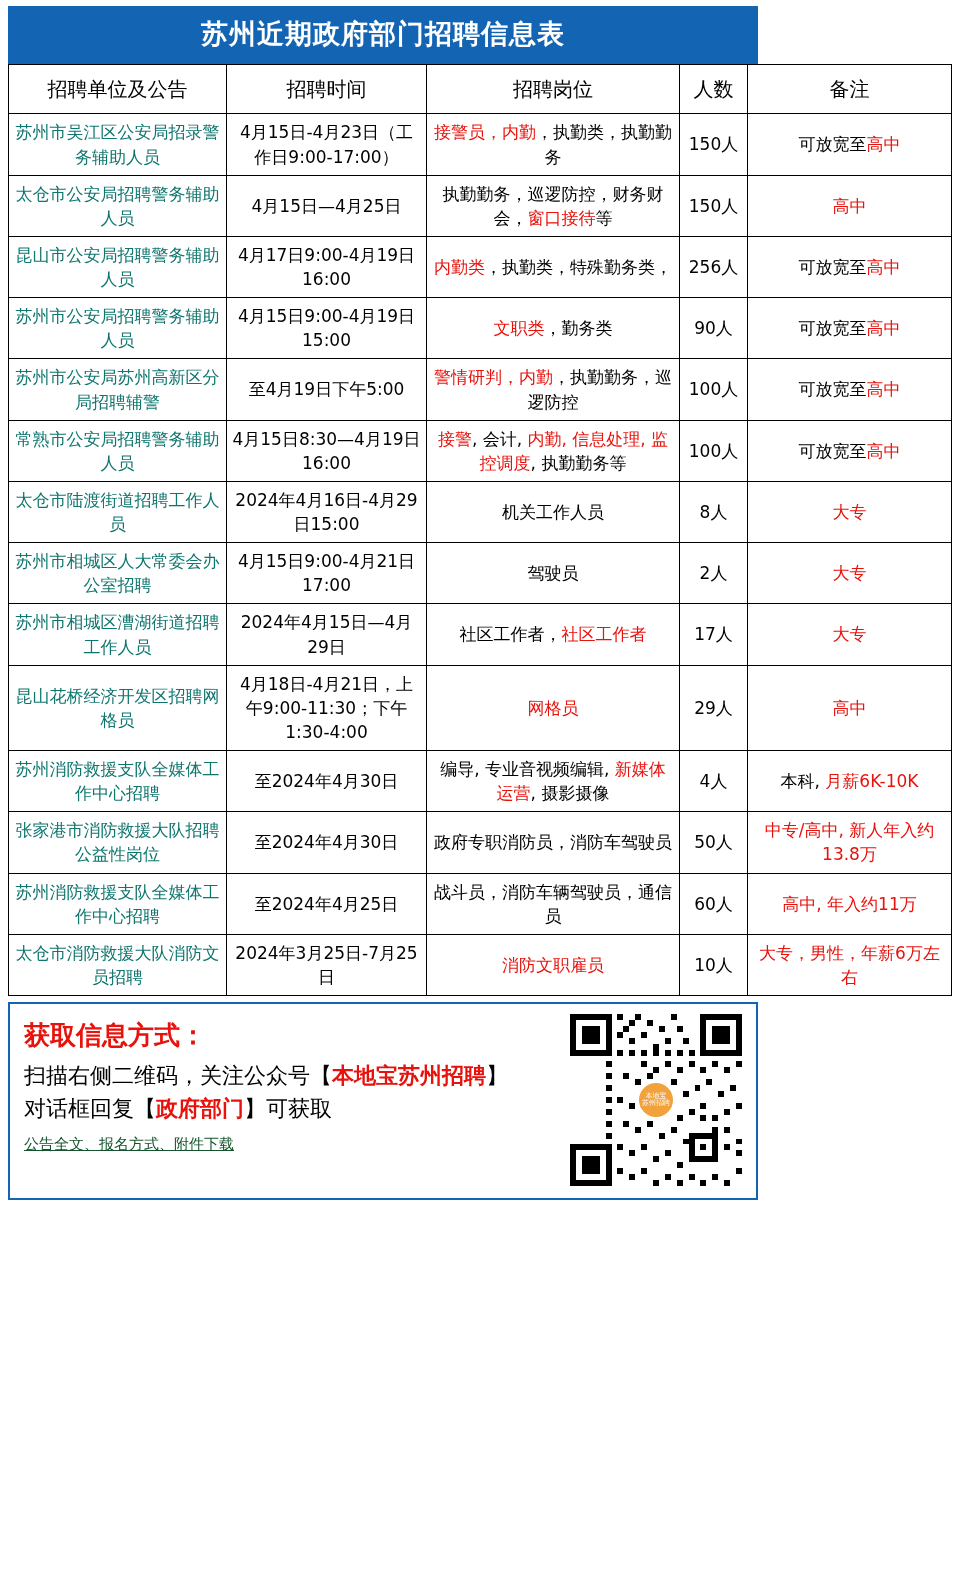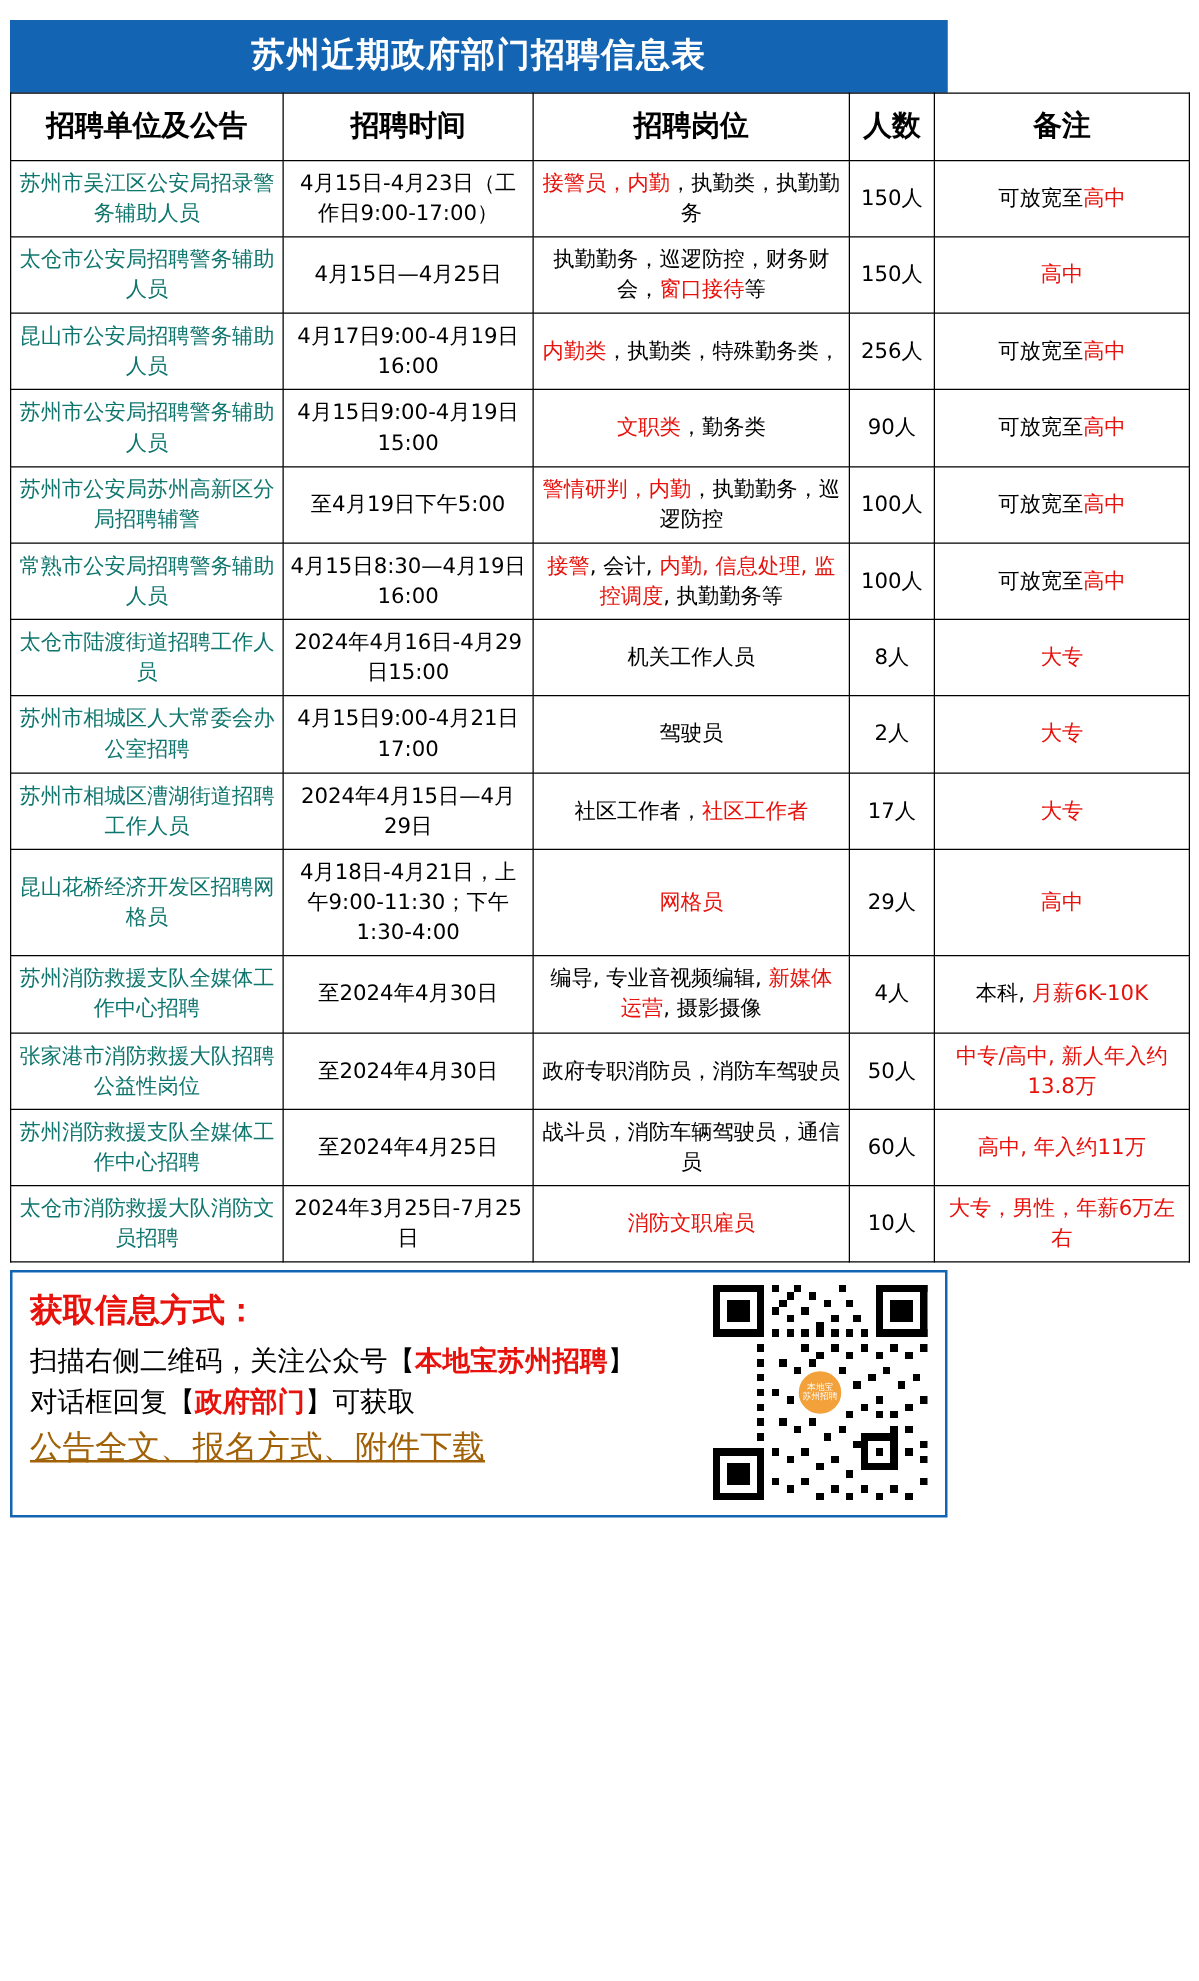--- a/index.html
+++ b/index.html
@@ -4,21 +4,21 @@
 <style>
   html,body{margin:0;padding:0;background:#ffffff;}
   body{
     width:959px;
     font-family:"DejaVu Sans","Liberation Sans",sans-serif;
     color:#000;
   }
   .sheet{
     width:766px;
     box-sizing:border-box;
-    padding:16px 8px 8px 8px;
+    padding:6px 8px 8px 8px;
     background:#fff;
   }
   .title-bar{
     background:#1464b4;
     color:#fff;
     text-align:center;
     font-size:27px;
     font-weight:bold;
     letter-spacing:1px;
     padding:9px 0 11px 0;
@@ -36,22 +36,22 @@
   col.c5{width:204px;}
   th,td{
     border:1px solid #000;
     text-align:center;
     vertical-align:middle;
     padding:6px 5px;
     font-size:17px;
     line-height:1.42;
   }
   th{
-    font-weight:bold;
-    font-size:23px;
+    font-weight:normal;
+    font-size:20px;
     padding:10px 4px;
   }
   td.unit{
     color:#0f766e;
   }
   .red{color:#e8120c;}
   td.time,td.post,td.num,td.note{color:#000;}
   .footer{
     margin-top:6px;
     border:2px solid #1464b4;
@@ -71,23 +71,23 @@
     white-space:nowrap;
   }
   .f-head{
     font-size:26px;
     font-weight:bold;
     color:#e8120c;
     margin-bottom:4px;
   }
   .f-strong{font-weight:bold;color:#e8120c;}
   .f-link{
-    color:#a16207;
+    color:#14532d;
     text-decoration:underline;
-    font-size:26px;
+    font-size:15px;
   }
   .qr{
     width:172px;height:172px;
     flex:0 0 auto;
     margin-left:12px;
     position:relative;
     background:#fff;
   }
   .qr svg{display:block;}
   .qr-center{

